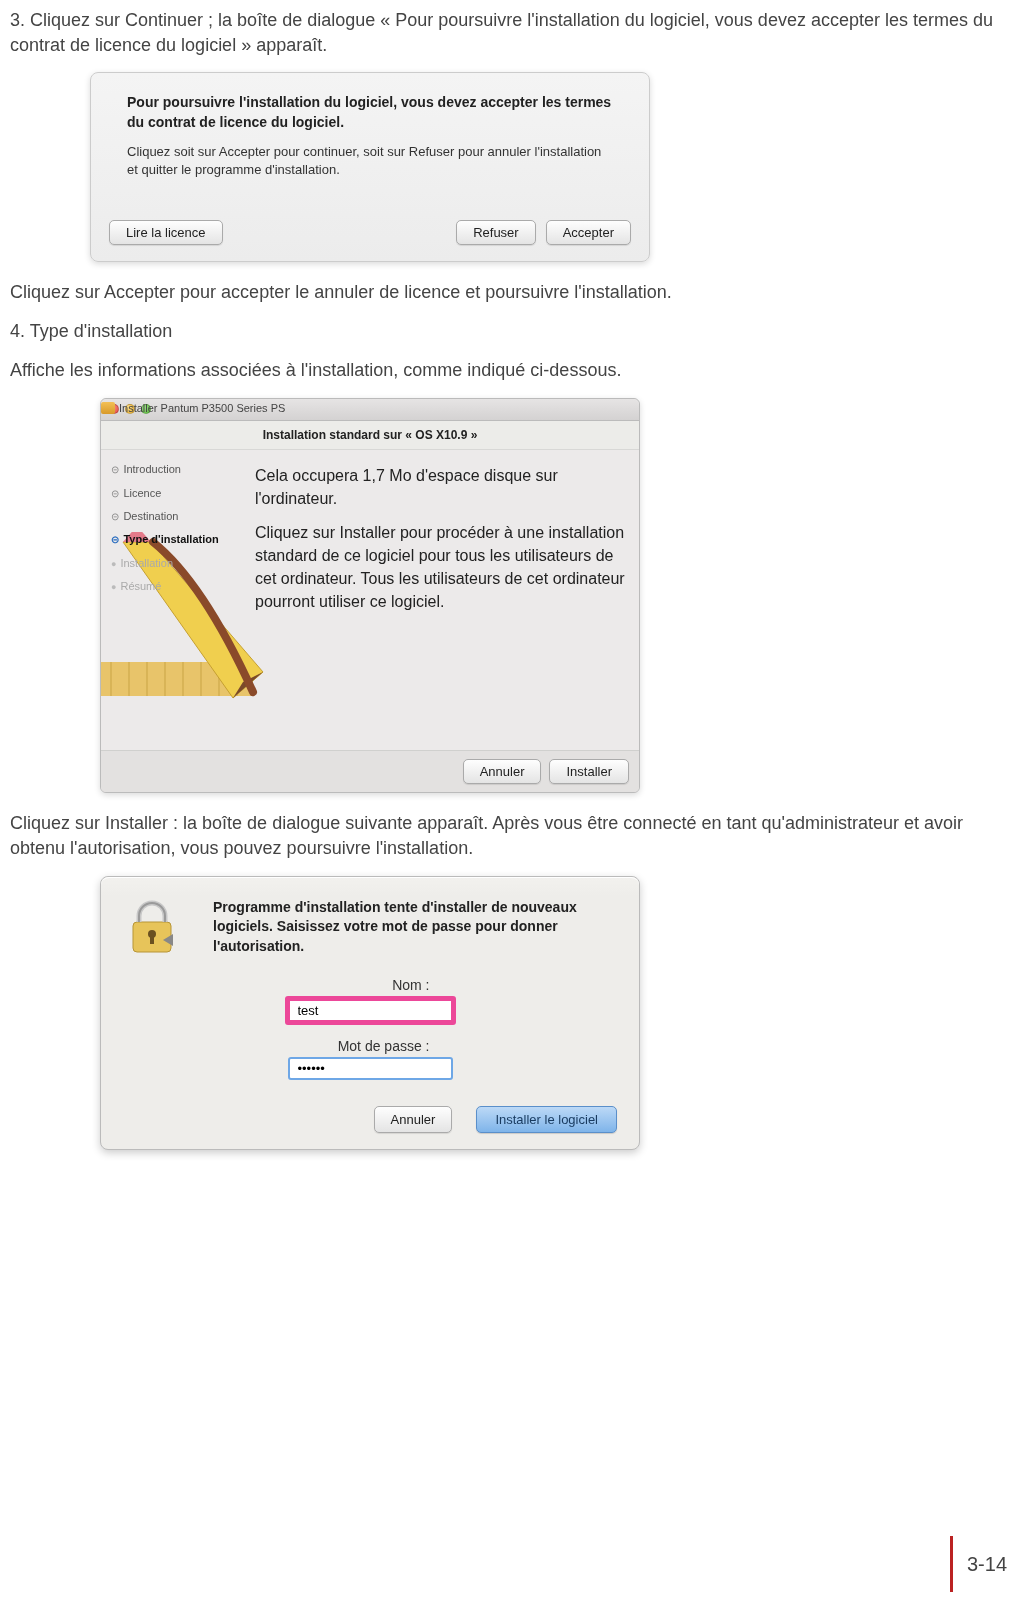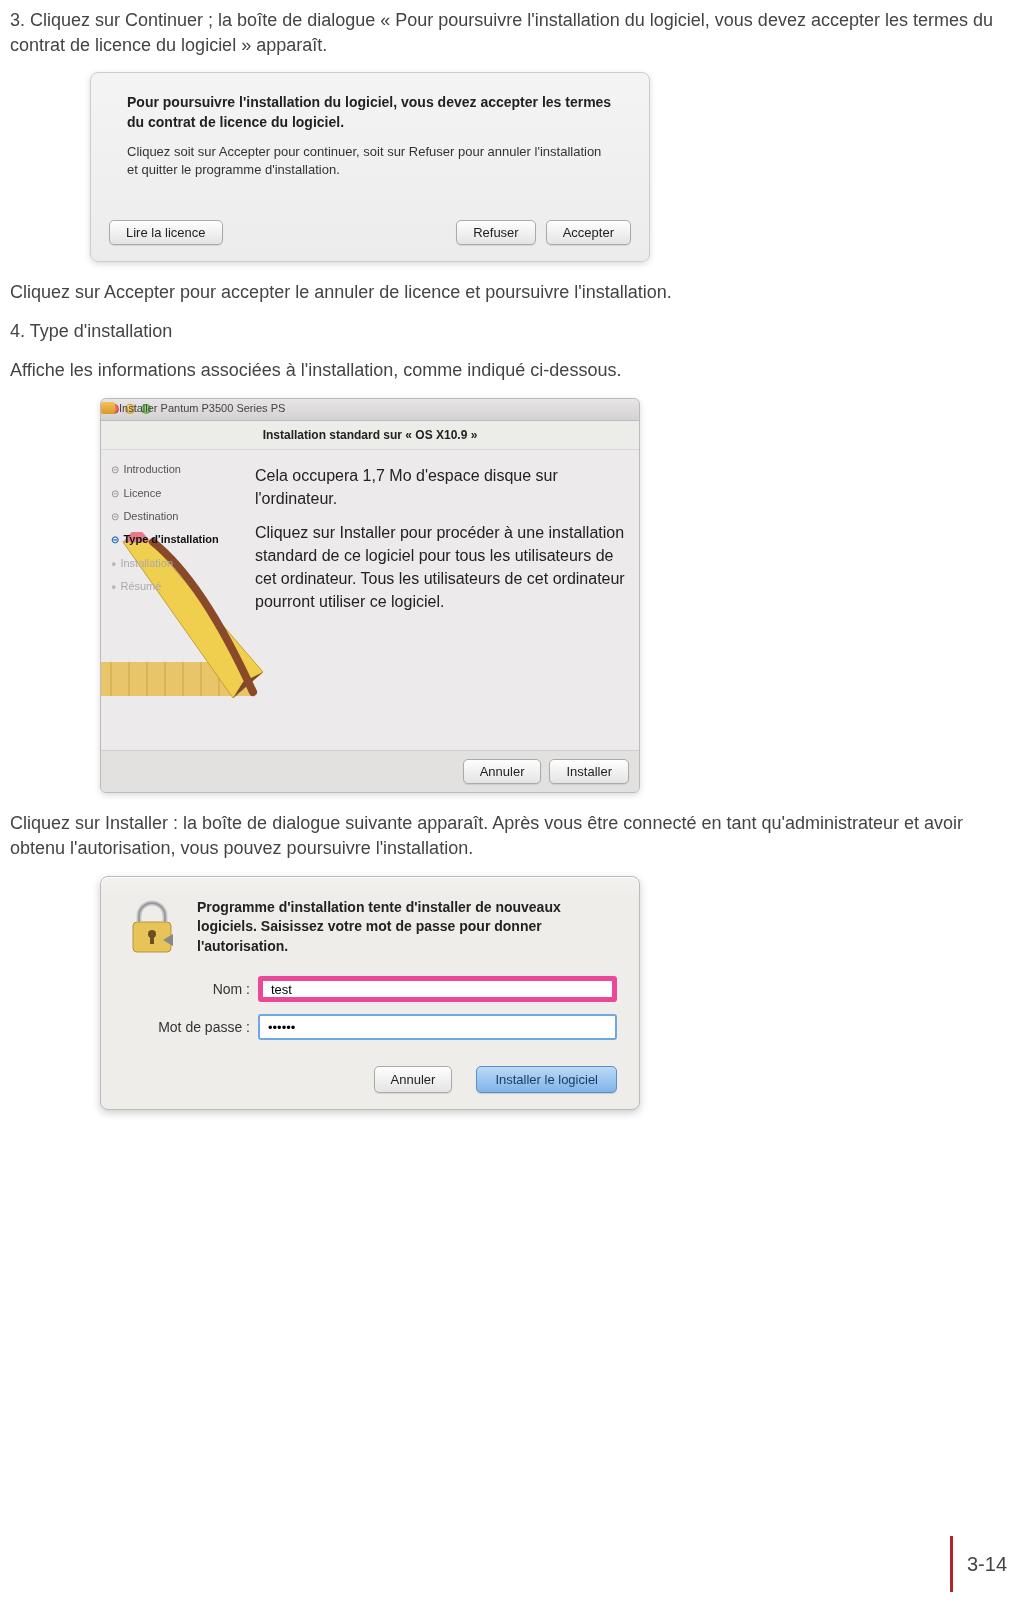--- a/index.html
+++ b/index.html
@@ -131,32 +131,32 @@
     border: 1px solid #bbb;
     border-radius: 8px;
     background: #eeedea;
     font-family: "Lucida Grande", Arial, sans-serif;
     box-shadow: 0 3px 8px rgba(0,0,0,0.2);
     padding: 0 0 16px 0;
   }
   .dialog3-top {
     display: flex;
     padding: 20px 22px 14px 22px;
-    gap: 16px;
+    gap: 32px;
     border-top: 1px solid #fff;
     border-radius: 8px 8px 0 0;
     background: linear-gradient(#f2f1ee,#eeedea 18px);
   }
   .lock-icon {
     width: 58px; height: 58px; flex-shrink: 0;
     position: relative;
   }
   .dialog3-heading { font-weight: bold; font-size: 14px; color: #222; line-height: 1.4; }
   .form-area { padding: 6px 22px 14px 22px; }
-  .form-row { display: flex; align-items: center; margin-bottom: 12px; }
+  .form-row { display: flex; align-items: center; margin-bottom: 12px; flex-direction: column; }
   .form-label { width: 135px; text-align: right; padding-right: 8px; font-size: 14px; color: #333; }
   .form-input {
     flex: 1;
     height: 26px;
     border: 5px solid #ec4899;
     border-radius: 3px;
     padding: 2px 8px;
     font-size: 13px;
     background: #fff;
     font-family: inherit;

